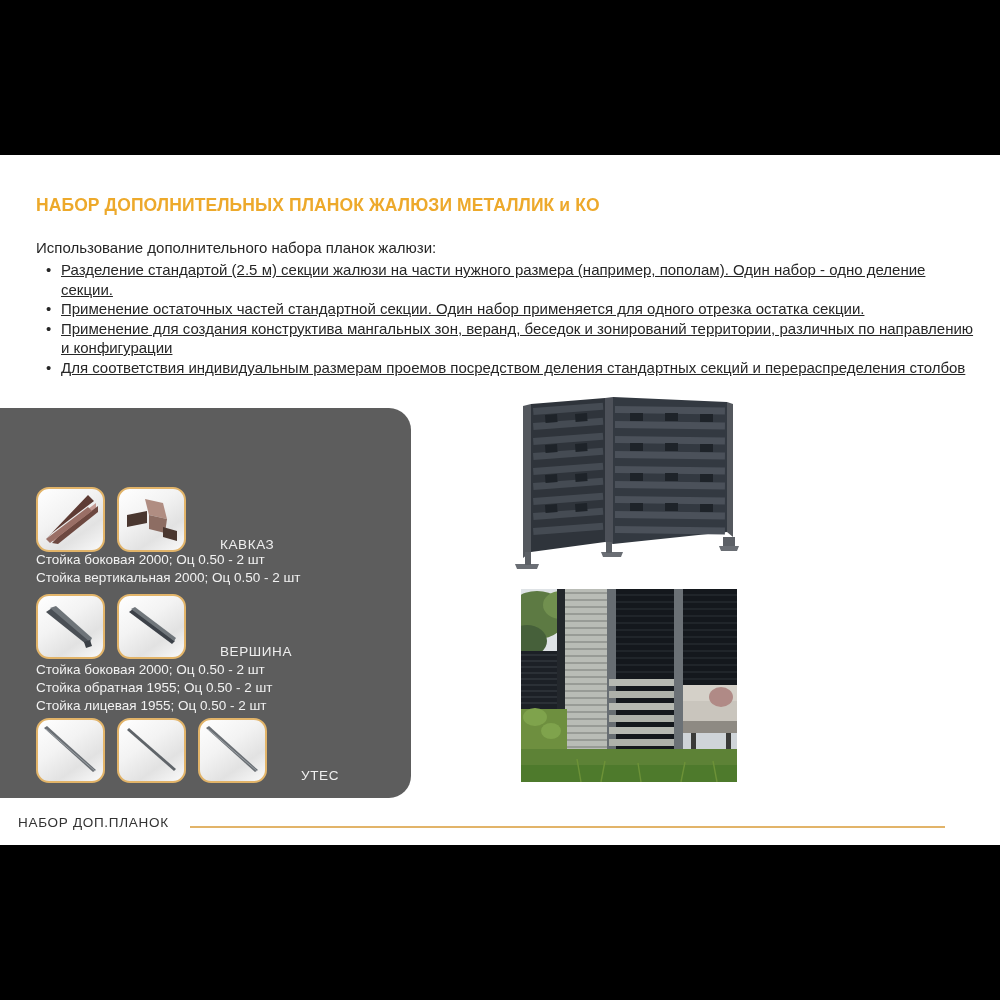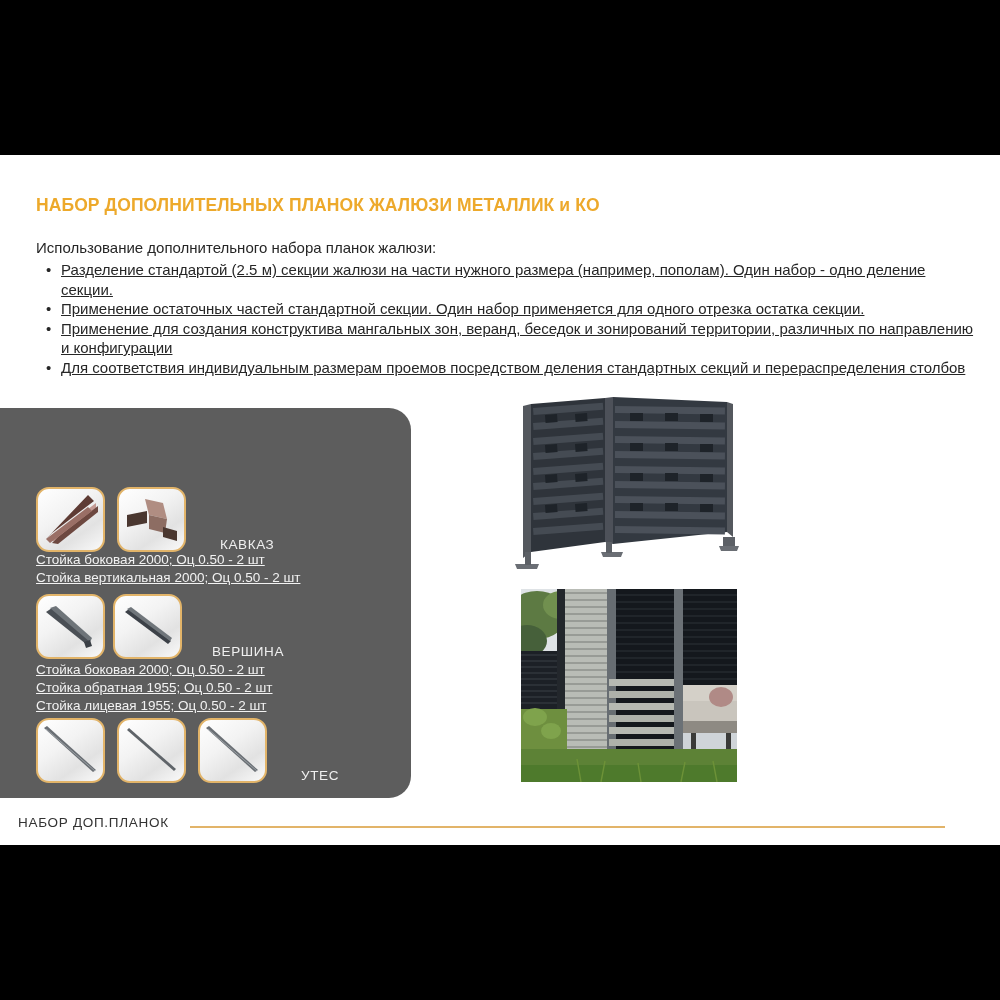--- a/index.html
+++ b/index.html
@@ -41,28 +41,28 @@
   .panel{
     position:absolute;left:0px;top:408px;width:411px;height:390px;
     background:#5d5d5d;border-top-right-radius:22px;border-bottom-right-radius:22px;
   }
   .panel-head{
     position:absolute;left:36px;top:428px;width:360px;
     color:#f2f2f2;font-size:13.5px;line-height:17.5px;white-space:pre-line;
   }
   .spec{
     position:absolute;left:36px;width:370px;
-    color:#f2f2f2;font-size:13.5px;line-height:18px;white-space:pre-line;text-decoration:underline;
+    color:#f2f2f2;font-size:13.5px;line-height:18px;white-space:pre-line;
   }
   .spec.s2{top:551px;}
   .spec.s3{top:661px;}
 
   .thumbrow{position:absolute;left:36px;display:flex;gap:12px;align-items:flex-end;}
   .thumbrow.r1{top:487px;}
-  .thumbrow.r2{top:594px;gap:8px;}
+  .thumbrow.r2{top:594px;}
   .thumbrow.r3{top:718px;}
 
   .thumb{
     width:69px;height:65px;border-radius:13px;
     border:2.5px solid #e2b469;
     background:linear-gradient(145deg,#ffffff 0%,#f3f3f3 40%,#e2e2e2 70%,#fafafa 100%);
     position:relative;overflow:hidden;box-sizing:border-box;
   }
   .thumb svg{position:absolute;left:0;top:0;}
 

